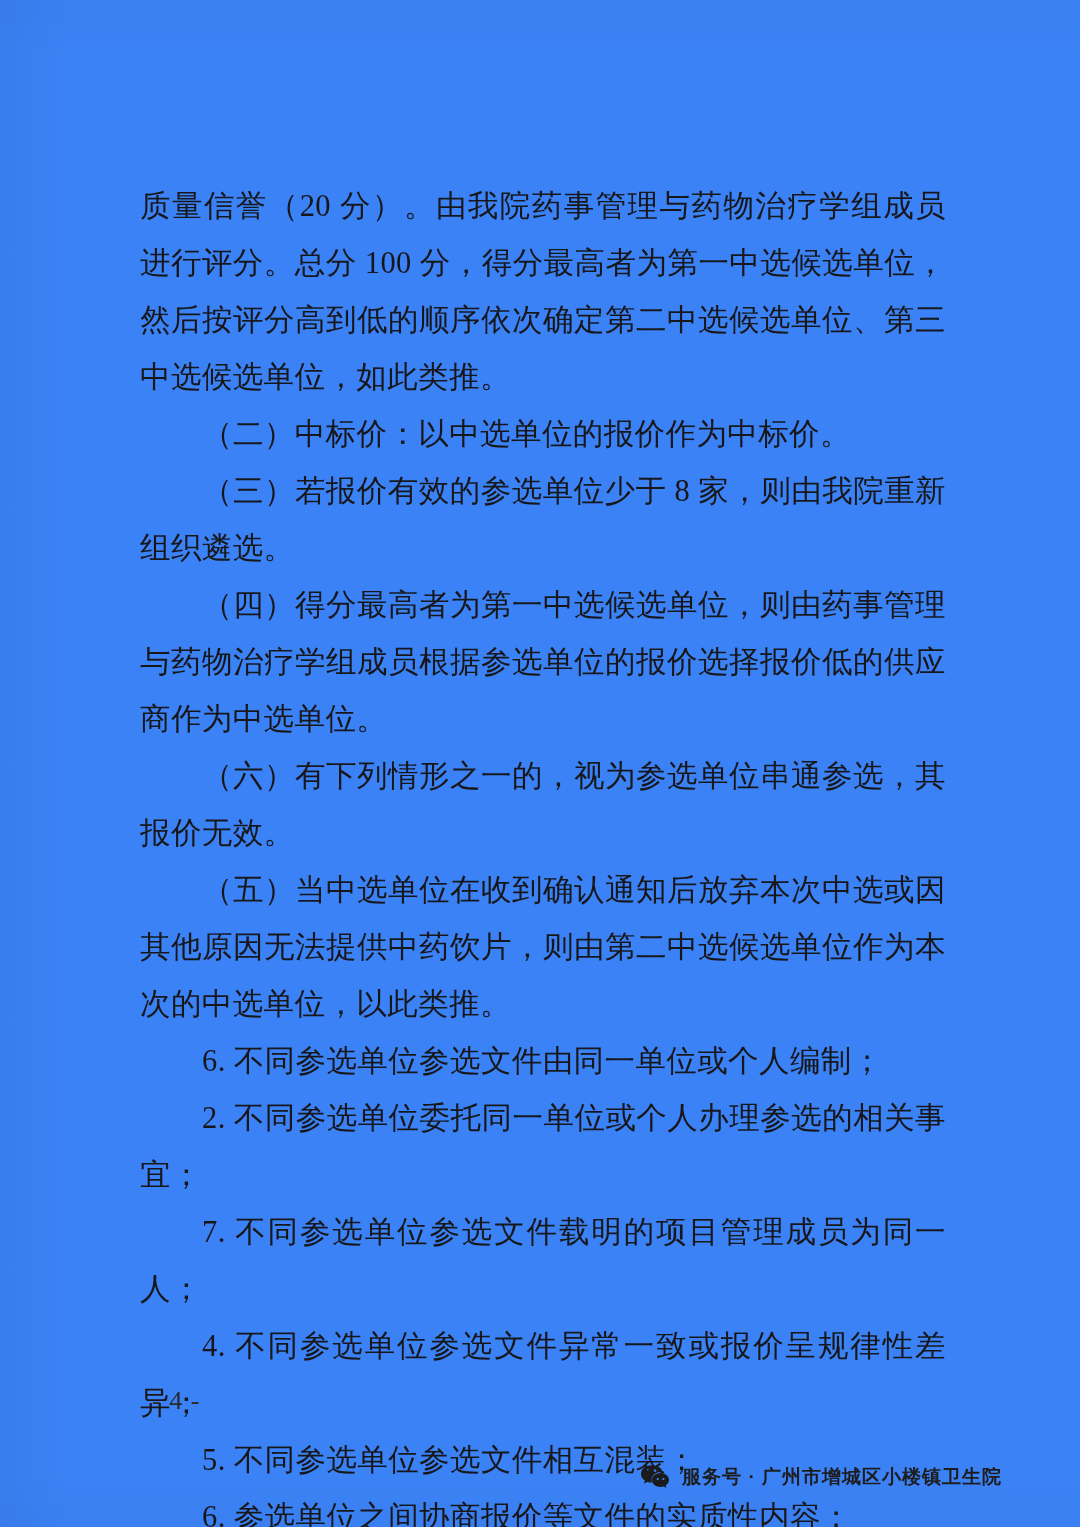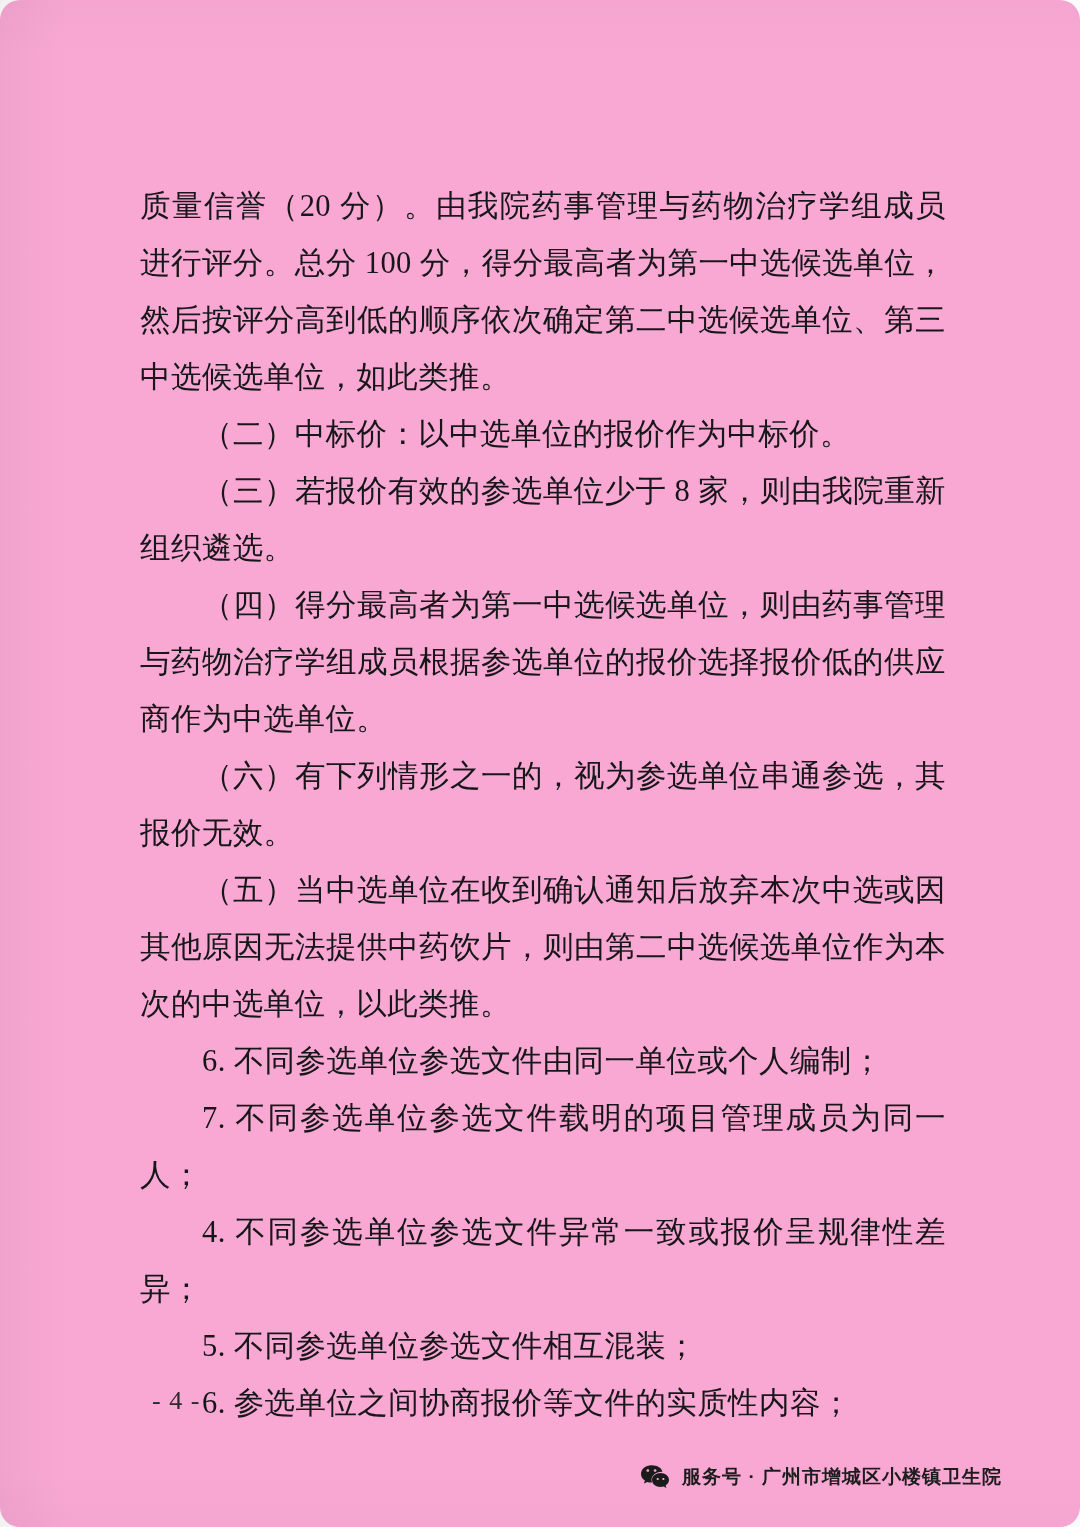--- a/index.html
+++ b/index.html
@@ -13,22 +13,21 @@
     position: relative;
     font-family: "Liberation Serif", "DejaVu Serif", serif;
     color: #1b1b1b;
     overflow: hidden;
   }
   .page {
     position: absolute;
     top: 0; left: 0;
     width: 1080px;
     height: 1527px;
-    background: #f9a8d4;
-    border-radius: 20px;
+    background: #3b82f6;
   }
   
   .page::before {
     content: "";
     position: absolute;
     top: 0; left: 0; right: 0; bottom: 0;
     background:
       linear-gradient(90deg, rgba(0,0,0,0.035) 0px, rgba(0,0,0,0.0) 70px),
       linear-gradient(180deg, rgba(0,0,0,0.02) 0px, rgba(0,0,0,0.0) 60px),
       linear-gradient(0deg, rgba(0,0,0,0.02) 0px, rgba(0,0,0,0.0) 60px);
@@ -90,20 +89,21 @@
 <div class="page">
 
   <div class="body-text">
     <p class="para">质量信誉（20 分）。由我院药事管理与药物治疗学组成员进行评分。总分 100 分，得分最高者为第一中选候选单位，然后按评分高到低的顺序依次确定第二中选候选单位、第三中选候选单位，如此类推。</p>
     <p class="para indent2">（二）中标价：以中选单位的报价作为中标价。</p>
     <p class="para indent2">（三）若报价有效的参选单位少于 8 家，则由我院重新组织遴选。</p>
     <p class="para indent2">（四）得分最高者为第一中选候选单位，则由药事管理与药物治疗学组成员根据参选单位的报价选择报价低的供应商作为中选单位。</p>
     <p class="para indent2">（六）有下列情形之一的，视为参选单位串通参选，其报价无效。</p>
     <p class="para indent2">（五）当中选单位在收到确认通知后放弃本次中选或因其他原因无法提供中药饮片，则由第二中选候选单位作为本次的中选单位，以此类推。</p>
     <p class="para indent-list">6. 不同参选单位参选文件由同一单位或个人编制；</p>
+    <p class="para indent-list">2. 不同参选单位委托同一单位或个人办理参选的相关事宜；</p>
     <p class="para indent-list">7. 不同参选单位参选文件载明的项目管理成员为同一人；</p>
     <p class="para indent-list">4. 不同参选单位参选文件异常一致或报价呈规律性差异；</p>
     <p class="para indent-list">5. 不同参选单位参选文件相互混装；</p>
     <p class="para indent-list">6. 参选单位之间协商报价等文件的实质性内容；</p>
 
   </div>
 
   <div class="page-number">- 4 -</div>
 
   <div class="footer">

